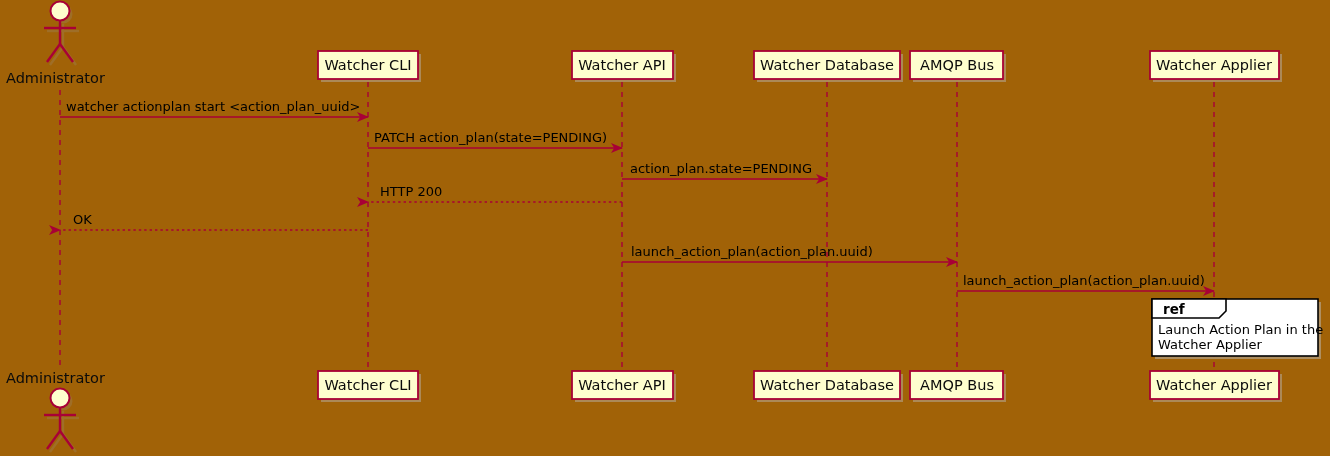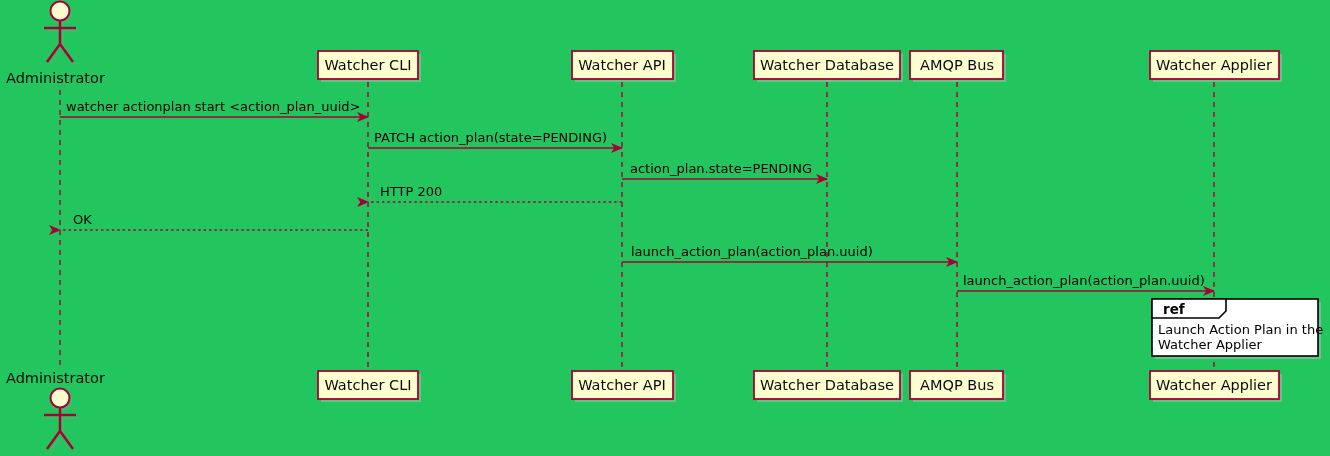--- a/index.html
+++ b/index.html
@@ -7,21 +7,21 @@
     padding: 0;
     background: #FFFFFF;
   }
   body {
     font-family: "DejaVu Sans", "Liberation Sans", sans-serif;
   }
   #diagram {
     position: relative;
     width: 1330px;
     height: 456px;
-    background: #22c55e;
+    background: #a16207;
     overflow: hidden;
   }
   svg.layer {
     position: absolute;
     left: 0;
     top: 0;
     width: 1330px;
     height: 456px;
   }
   .msg-label {

